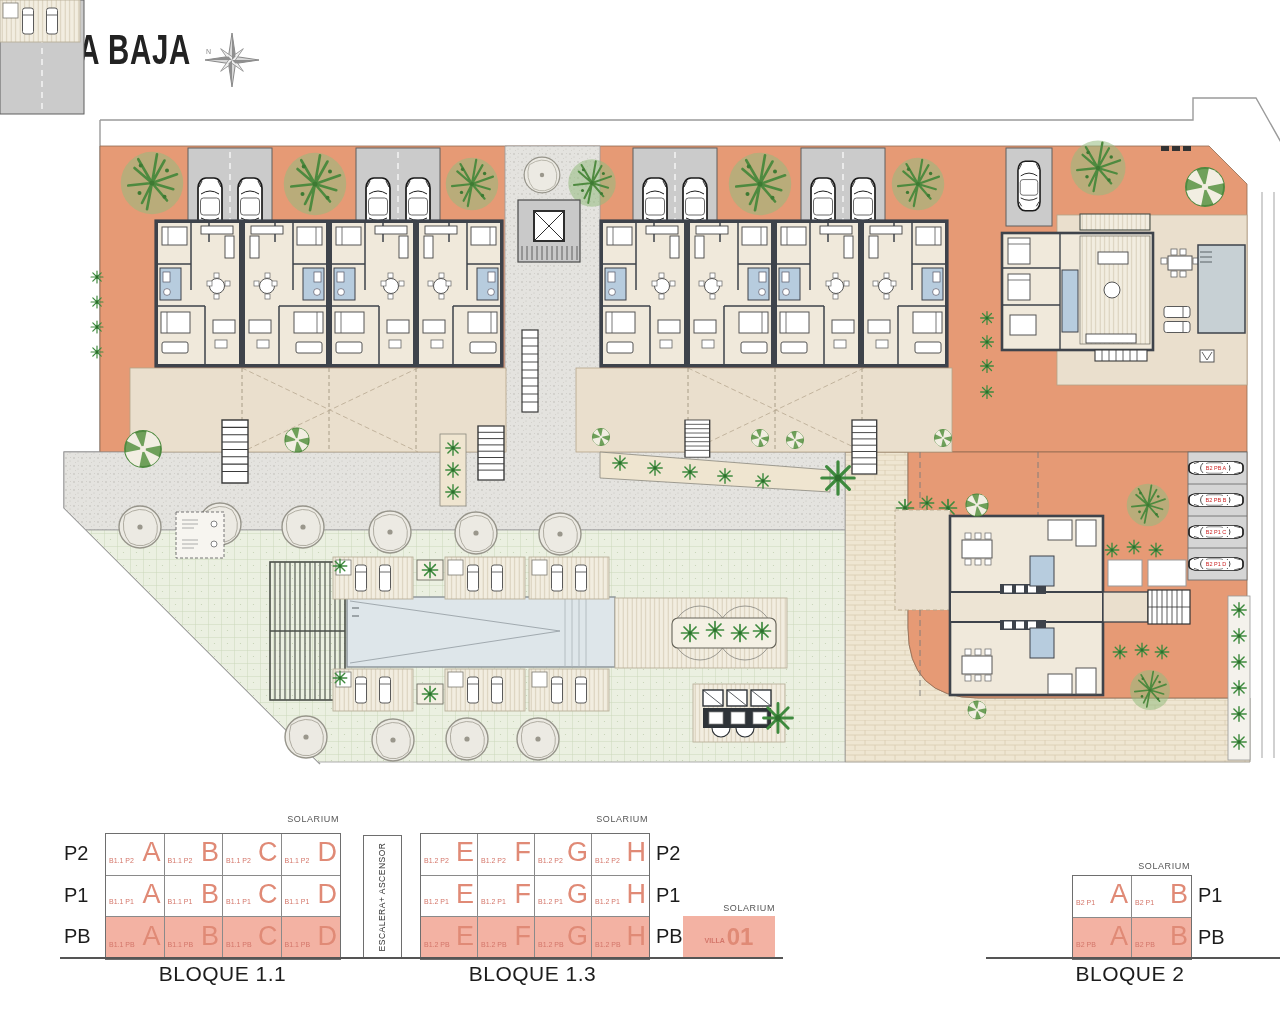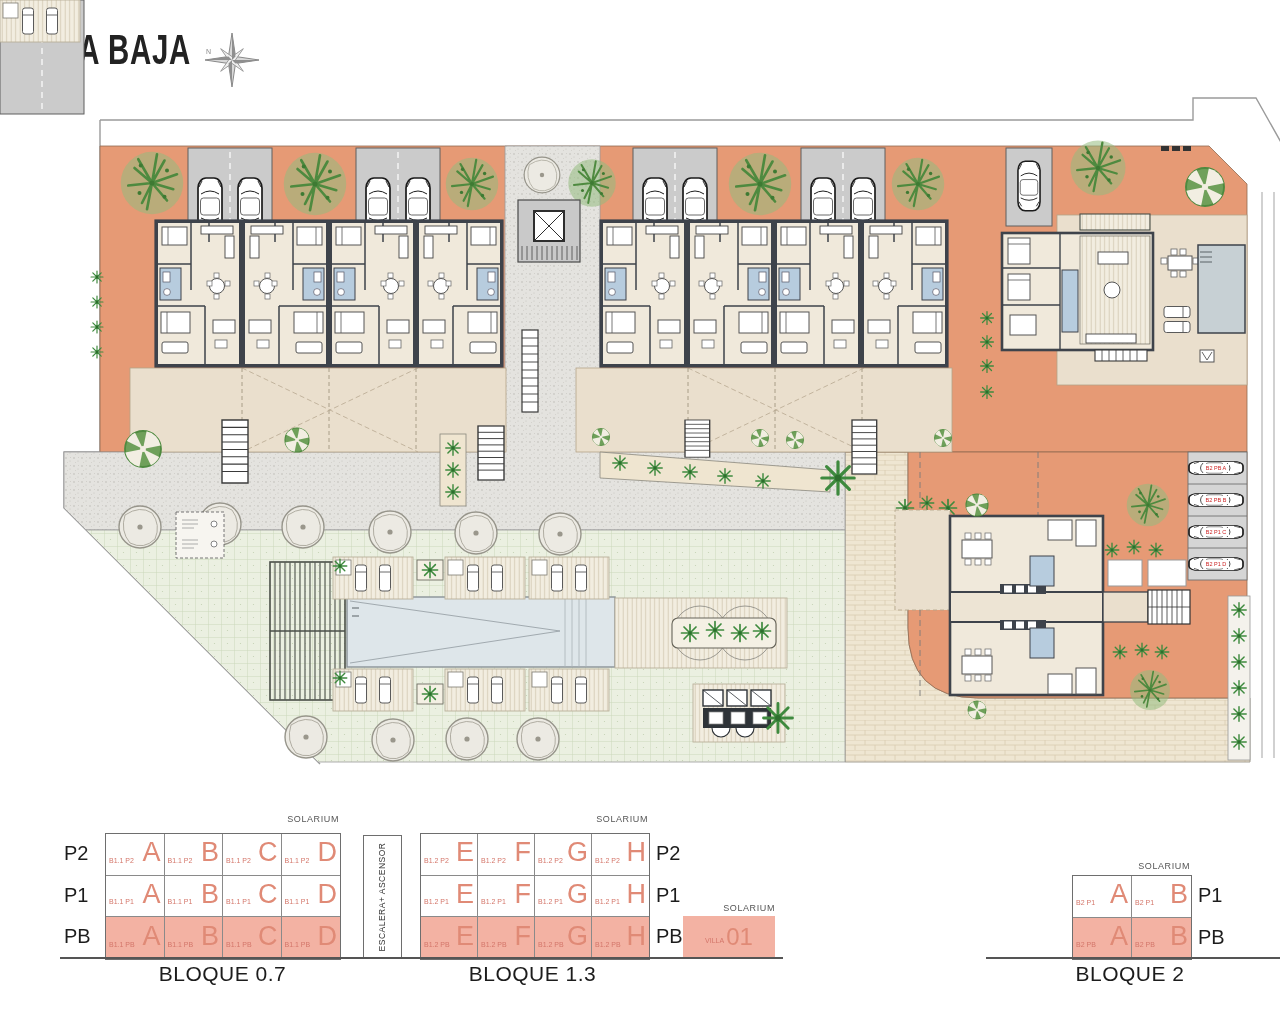--- a/index.html
+++ b/index.html
@@ -17,21 +17,21 @@
   .ecell{position:relative;border-right:1px solid #8a8a8a;border-bottom:1px solid #8a8a8a;}
   .ecell.lastcol{border-right:none;}
   .ecell.lastrow{border-bottom:none;}
   .ecell.pb{background:#F3B2A3;}
   .ecell .code{position:absolute;left:3px;bottom:11px;font-size:7px;color:#D4766A;white-space:nowrap;}
   .ecell .letter{position:absolute;right:3px;top:50%;transform:translateY(-55%);font-size:27px;color:#E08A76;}
   .floor-col{position:absolute;display:flex;flex-direction:column;}
   .floor-col .flabel{height:41.6px;display:flex;align-items:center;font-size:20px;color:#1c1c1c;text-align:right;}
   .stairbox{position:absolute;border:1px solid #6e6e6e;background:#fff;display:flex;align-items:center;justify-content:center;}
   .stairbox span{transform:rotate(-90deg);white-space:nowrap;font-size:8.5px;letter-spacing:0.5px;color:#333;}
-  .villa-box{position:absolute;background:#F3B2A3;display:flex;align-items:center;justify-content:center;gap:2px;}
+  .villa-box{position:absolute;background:#F3B2A3;display:flex;align-items:center;justify-content:center;gap:2px;font-weight:bold;}
   .villa-box .code{font-size:7px;color:#D4766A;margin-top:8px;}
   .villa-box .num{font-size:24px;color:#E08A76;}
   .gline{position:absolute;height:2px;background:#555;}
   .bname{position:absolute;font-size:21px;color:#1c1c1c;text-align:center;letter-spacing:0.5px;}
 </style>
 </head>
 <body>
 
 <div class="screen">
 
@@ -606,21 +606,21 @@
         <div class="flabel">PB</div>
       </div>
 
     <div class="solarium" style="left:683px;top:903px;width:92px">SOLARIUM</div>
     <div class="villa-box" style="left:683px;top:916px;width:92px;height:41px">
       <span class="code">VILLA</span>
       <span class="num">01</span>
     </div>
 
     <div class="gline" style="left:60px;top:957px;width:723px"></div>
-    <div class="bname" style="left:140px;top:962px;width:165px">BLOQUE 0.7</div>
+    <div class="bname" style="left:140px;top:962px;width:165px">BLOQUE 1.1</div>
     <div class="bname" style="left:450px;top:962px;width:165px">BLOQUE 1.3</div>
 
     <div class="solarium" style="left:1072px;top:861px;width:118px">SOLARIUM</div>
     <div class="etable" id="table-b2" style="left: 1072px; top: 875px; width: 118px; height: 83px; grid-template-columns: repeat(2, 1fr); grid-template-rows: repeat(2, 1fr);">
         <div class="ecell">
           <span class="code">B2 P1</span>
           <span class="letter">A</span>
         </div>
         <div class="ecell lastcol">
           <span class="code">B2 P1</span>

